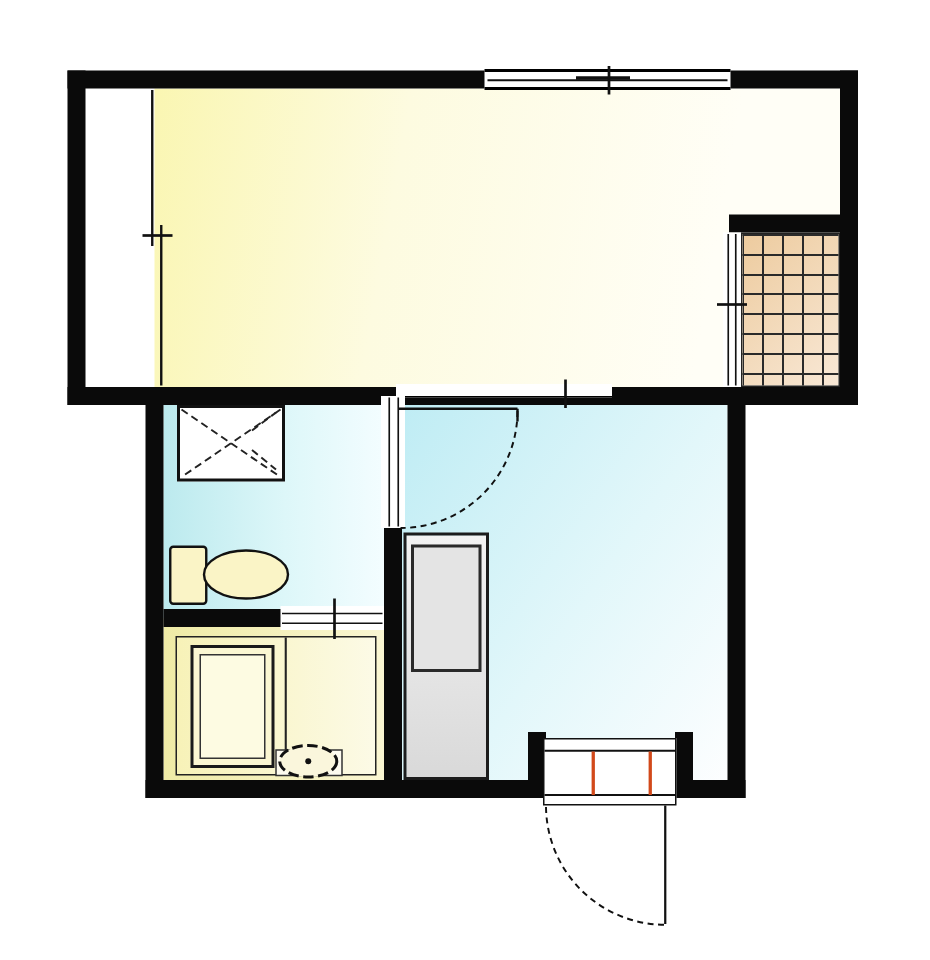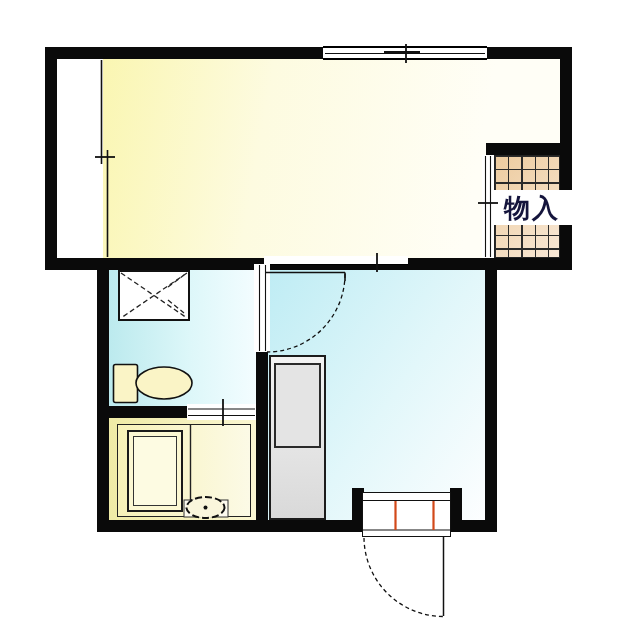--- a/index.html
+++ b/index.html
@@ -86,23 +86,20 @@
   <div class="wall w-partition"></div>
   <div class="wall w-bath"></div>
 
   <div class="band" id="window-top-band"></div>
   <div class="band" id="doorway-main-band"></div>
   <div class="band" id="partition-door-band"></div>
   <div class="band" id="bath-door-band"></div>
   <div class="band" id="closet-door-band"></div>
 
   <div class="abs" id="closet-grid"></div>
-  <div class="abs" id="closet-label-band">
-    <span>物入</span>
-  </div>
 
   <div class="abs" id="washer-pan"></div>
   <div class="abs" id="bath-inner"></div>
   <div class="abs" id="bathtub"></div>
   <div class="abs" id="bathtub-inner"></div>
   <div class="abs" id="fridge-unit"></div>
   <div class="abs" id="fridge-inner"></div>
   <div class="abs" id="entrance-unit"></div>
 
   <svg id="overlay" width="620" height="640" viewBox="0 0 620 640">

